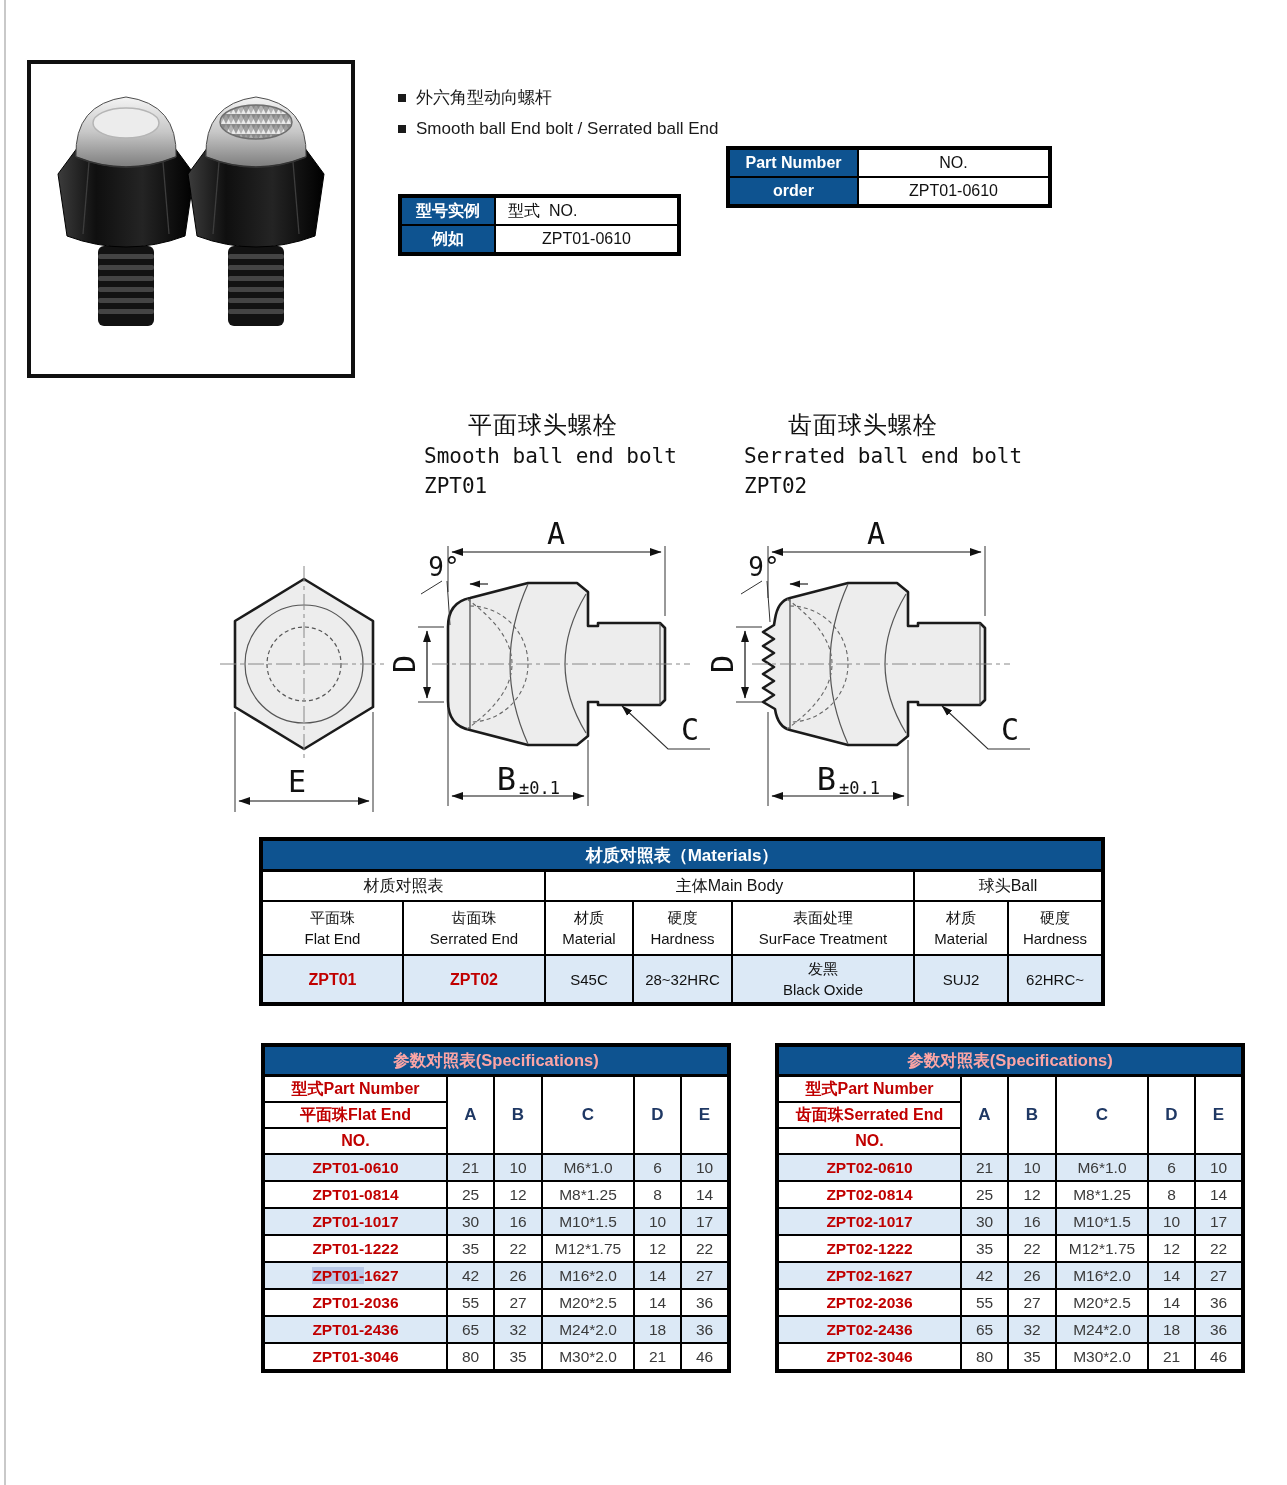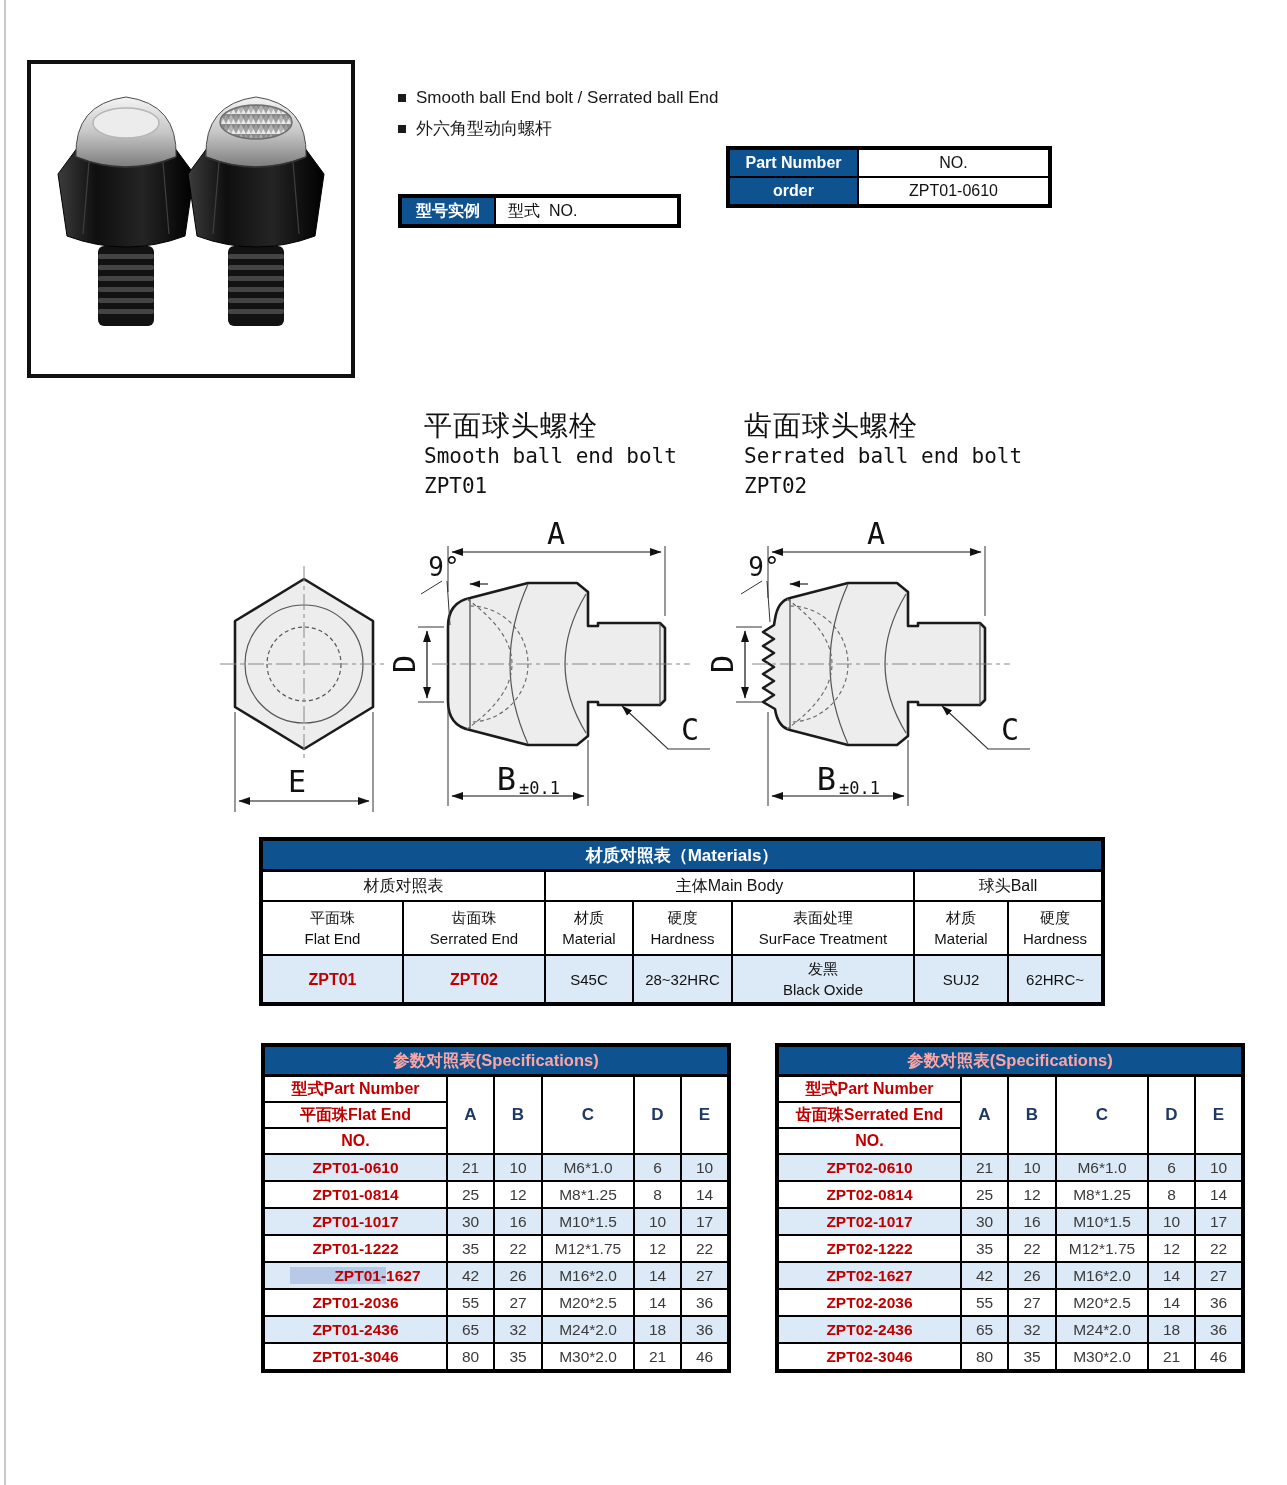--- a/index.html
+++ b/index.html
@@ -29,21 +29,21 @@
   .extab{position:absolute;border:4px solid #000;background:#fff;}
   .extab td{border:2.5px solid #000;height:26px;font-size:16px;padding:0;overflow:hidden;}
   .extab td.blue{background:var(--blue);color:#fff;font-weight:bold;text-align:center;font-size:16px;}
   .extab td.val{text-align:center;color:#111;}
   .extab td.val.left{text-align:left;padding-left:12px;white-space:pre;}
   #extab-cn{left:398px;top:146px;width:283px;margin-top:48px;}
   #extab-en{left:726px;top:146px;width:326px;}
 
   
   .dtitle{position:absolute;top:410px;font-family:"DejaVu Sans Mono",monospace;color:#111;}
-  .dtitle .cn{font-size:28px;line-height:31px;letter-spacing:1px;}
+  .dtitle .cn{font-size:24px;line-height:31px;letter-spacing:1px;margin-left:44px;}
   .dtitle .en{font-size:21px;line-height:30px;}
   .dtitle .code{font-size:21px;line-height:30px;}
   #dtitle-1{left:424px;} #dtitle-2{left:744px;}
 
   #drawings{left:190px;top:515px;}
 
   
   #materials{position:absolute;left:259px;top:837px;width:842px;border:4px solid #000;background:#fff;padding-left:24px;}
   #materials td{border:2px solid #000;text-align:center;font-size:15px;padding:0;color:#111;}
   #materials tr.title td{background:var(--blue);color:#fff;font-weight:bold;font-size:17px;height:28px;border-bottom:3px solid #000;}
@@ -58,21 +58,21 @@
   #spec-2{left:775px;width:466px;}
   .spec td{border:2px solid #000;text-align:center;padding:0;overflow:hidden;}
   .spec tr.title td{background:var(--blue);color:#fca5a5;font-weight:bold;font-size:16.5px;height:27px;border-bottom:3px solid #000;}
   .spec tr.hrow td{height:24px;}
   .spec td.pnh{color:var(--red);font-weight:bold;font-size:16px;}
   .spec td.colh{color:#1F3864;font-weight:bold;font-size:17px;}
   .spec tr.data td{height:25px;font-size:15.5px;color:#3a3a3a;}
   .spec tr.data td.pn{color:var(--red);font-weight:bold;font-size:15.5px;}
   .spec tr.data:nth-child(odd) td{background:var(--rowblue);}
   .spec tr.data:nth-child(even) td{background:#fff;}
-  .hl{background:#b8c9e8;padding-left:44px;}
+  .hl{background:#b8c9e8;}
 
   
   text.dim{font-family:"DejaVu Sans Mono",monospace;fill:#111;}
 </style>
 </head>
 <body>
 
 <div id="page-edge" class="abs"></div>
 
 <div id="photo-box" class="abs">
@@ -130,37 +130,41 @@
       <path d="M45,93 Q43,40 95,33 Q147,40 145,93 Q95,113 45,93 Z" fill="url(#gs)" stroke="#4d4d4d" stroke-width="1"></path>
       <path d="M45,93 Q95,113 145,93" fill="none" stroke="#333" stroke-width="1.5"></path>
       <ellipse cx="95" cy="58" rx="36" ry="17" fill="url(#knurl)" stroke="#6f6f6f" stroke-width="1.5"></ellipse>
     </g>
   </svg>
 </div>
 
 <div id="bullets" class="abs">
   <div class="bullet">
     <span class="sq"></span>
-    <span>Smooth ball End bolt / Serrated ball End</span>
+    <span>外六角型动向螺杆</span>
   </div>
   <div class="bullet">
     <span class="sq"></span>
-    <span>外六角型动向螺杆</span>
+    <span>Smooth ball End bolt / Serrated ball End</span>
   </div>
 </div>
 
 <table id="extab-cn" class="extab">
   <colgroup>
       <col style="width:95px">
       <col>
     </colgroup>
   <tbody>
       <tr>
     <td class="blue">型号实例</td>
     <td class="val left">型式  NO.</td>
+  </tr>
+  <tr>
+    <td class="blue">例如</td>
+    <td class="val">ZPT01-0610</td>
   </tr>
 </tbody>
   </table>
 
 <table id="extab-en" class="extab">
   <colgroup>
       <col style="width:130px">
       <col>
     </colgroup>
   <tbody>

